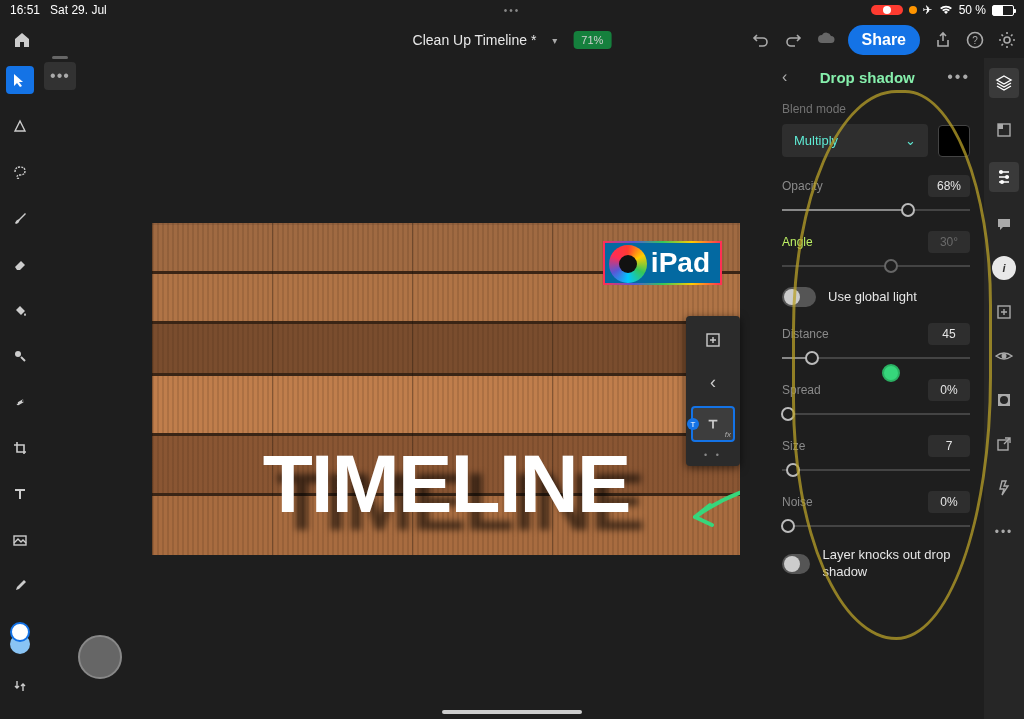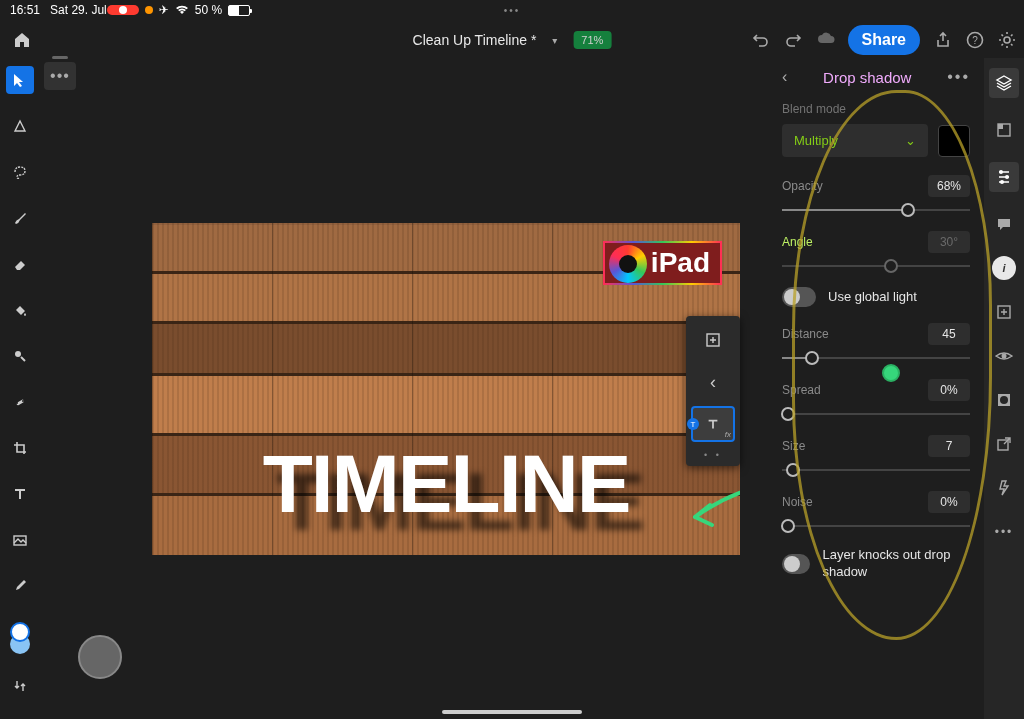--- a/index.html
+++ b/index.html
@@ -1,19 +1,19 @@
 <!DOCTYPE html>
 <html><head>
 <meta charset="utf-8">
 <style>
 * { margin: 0; padding: 0; box-sizing: border-box; font-family: -apple-system, 'Helvetica Neue', Arial, sans-serif; }
 body { width: 1024px; height: 719px; background: #1e1e1e; color: #d0d0d0; overflow: hidden; position: relative; }
 
 
-.status-bar { height: 20px; display: flex; align-items: center; justify-content: flex-start; padding: 0 10px; font-size: 12px; color: #fff; }
+.status-bar { height: 20px; display: flex; align-items: center; justify-content: space-between; padding: 0 10px; font-size: 12px; color: #fff; }
 .status-left { display: flex; gap: 10px; }
 .status-right { display: flex; align-items: center; gap: 6px; }
 .rec-pill { background: #ff3b30; border-radius: 10px; padding: 1px 12px; display: flex; align-items: center; }
 .rec-dot { width: 8px; height: 8px; background: #fff; border-radius: 50%; }
 .orange-dot { width: 8px; height: 8px; background: #ff9500; border-radius: 50%; }
 .battery { width: 22px; height: 11px; border: 1px solid #fff; border-radius: 2px; position: relative; }
 .battery::after { content: ''; position: absolute; right: -3px; top: 3px; width: 2px; height: 4px; background: #fff; border-radius: 0 1px 1px 0; }
 .battery-fill { width: 50%; height: 100%; background: #fff; }
 
 
@@ -40,43 +40,43 @@
 .sec-bar .sb-item { width: 32px; height: 28px; background: #323232; border-radius: 4px; display: flex; align-items: center; justify-content: center; color: #aaa; font-size: 16px; letter-spacing: 1px; position: relative; }
 .sec-bar .sb-item::before { content: ''; position: absolute; top: -6px; left: 50%; transform: translateX(-50%); width: 16px; height: 3px; background: #666; border-radius: 2px; }
 
 
 .canvas-wrap { position: absolute; left: 152px; top: 223px; width: 588px; height: 332px; background: #6b4226; overflow: hidden; }
 .wood { position: absolute; inset: 0; background:
   linear-gradient(90deg, rgba(0,0,0,0.25) 0 1px, transparent 1px 120px, rgba(0,0,0,0.25) 120px 121px, transparent 121px 260px, rgba(0,0,0,0.25) 260px 261px, transparent 261px 400px, rgba(0,0,0,0.25) 400px 401px, transparent 401px),
   repeating-linear-gradient(180deg, #92613e 0 2px, #a06a42 2px 48px, #3a2516 48px 51px, #b07446 51px 98px, #3a2516 98px 101px, #7a4d2e 101px 150px, #3a2516 150px 153px, #c07e4c 153px 210px, #3a2516 210px 213px, #8a5633 213px 270px, #3a2516 270px 273px, #a86c40 273px 332px);
 }
 .wood::after { content:''; position:absolute; inset:0; background: repeating-linear-gradient(90deg, rgba(60,35,15,0.15) 0 2px, transparent 2px 5px); }
-.ipad-badge { position: absolute; right: 18px; top: 18px; background: #7f1d1d; border: 2px solid; border-image: linear-gradient(90deg,#ff2d55,#5856d6,#34c759,#ffcc00,#ff2d55) 1; color: #fff; font-weight: 700; font-size: 28px; padding: 4px 10px 4px 46px; border-radius: 4px; }
+.ipad-badge { position: absolute; right: 18px; top: 18px; background: #0369a1; border: 2px solid; border-image: linear-gradient(90deg,#ff2d55,#5856d6,#34c759,#ffcc00,#ff2d55) 1; color: #fff; font-weight: 700; font-size: 28px; padding: 4px 10px 4px 46px; border-radius: 4px; }
 .resolve-icon { position: absolute; left: 4px; top: 2px; width: 38px; height: 38px; border-radius: 50%; background: conic-gradient(#ff3b30,#ffcc00,#34c759,#00c7ff,#5856d6,#ff2d55,#ff3b30); display: flex; align-items: center; justify-content: center; }
 .resolve-icon::after { content: ''; width: 18px; height: 18px; background: #111; border-radius: 50%; }
 .timeline-text { position: absolute; left: 50%; bottom: 24px; transform: translateX(-50%); color: #fff; font-size: 82px; font-weight: 900; letter-spacing: -2px; font-family: Impact, 'Arial Black', sans-serif; text-shadow: 14px 18px 6px rgba(0,0,0,0.55); }
 .green-arr { position: absolute; right: -40px; bottom: 18px; width: 100px; height: 60px; }
 
 
 .layer-strip { position: absolute; left: 686px; top: 316px; width: 54px; background: #2b2b2b; border-radius: 4px; padding: 6px 0; display: flex; flex-direction: column; align-items: center; gap: 6px; box-shadow: 0 2px 8px rgba(0,0,0,0.6); }
 .layer-strip .ls { width: 44px; height: 36px; display: flex; align-items: center; justify-content: center; color: #ccc; border-radius: 4px; }
 .layer-strip .ls.sel { border: 2px solid #1473e6; background: #3d3d3d; position: relative; }
 .fx-tag { position: absolute; right: 2px; bottom: 1px; font-size: 8px; font-style: italic; color: #aaa; padding-left: 8px; }
 .t-tag { position: absolute; left: -6px; top: 10px; width: 12px; height: 12px; background: #1473e6; border-radius: 50%; color: #fff; font-size: 8px; display: flex; align-items: center; justify-content: center; }
 .page-dots { font-size: 9px; color: #888; margin-top: 2px; letter-spacing: 3px; }
 
 
 .right-panel { position: absolute; right: 40px; top: 58px; bottom: 0; width: 216px; padding: 10px 14px; overflow: hidden; }
 .rp-head { display: flex; align-items: center; justify-content: space-between; margin-bottom: 16px; }
-.rp-title { color: #f0abfc; font-size: 15px; font-weight: 400; }
+.rp-title { color: #86efac; font-size: 15px; font-weight: 700; }
 .rp-head .chev { color: #aaa; font-size: 16px; }
 .rp-head .dots { color: #aaa; letter-spacing: 2px; }
 .sec-label { color: #737373; font-size: 12px; margin-bottom: 8px; }
 .dropdown { display: flex; align-items: center; gap: 10px; margin-bottom: 18px; }
-.dd-box { flex: 1; background: #2e2e2e; border-radius: 4px; padding: 9px 12px; display: flex; justify-content: space-between; align-items: center; font-size: 13px; color: #84cc16; }
+.dd-box { flex: 1; background: #2e2e2e; border-radius: 4px; padding: 9px 12px; display: flex; justify-content: space-between; align-items: center; font-size: 13px; color: #5eead4; }
 .color-well { width: 32px; height: 32px; background: #000; border-radius: 4px; border: 1px solid #444; }
 .prop-row { display: flex; justify-content: space-between; align-items: center; margin-bottom: 6px; }
 .prop-row .lbl { color: #8a8a8a; font-size: 12px; }
 .prop-row.dim .lbl { color: #bef264; }
 .val-box { background: #2e2e2e; border-radius: 4px; padding: 4px 0; width: 42px; text-align: center; font-size: 12px; color: #e5e5e5; }
 .prop-row.dim .val-box { color: #6a6a6a; }
 .slider { position: relative; height: 14px; margin-bottom: 14px; }
 .slider .track { position: absolute; top: 50%; left: 0; right: 0; height: 2px; background: #444; transform: translateY(-50%); }
 .slider .fill { position: absolute; top: 50%; left: 0; height: 2px; background: #888; transform: translateY(-50%); }
 .slider .thumb { position: absolute; top: 50%; width: 14px; height: 14px; border: 2px solid #bbb; border-radius: 50%; background: #1e1e1e; transform: translate(-50%,-50%); }

